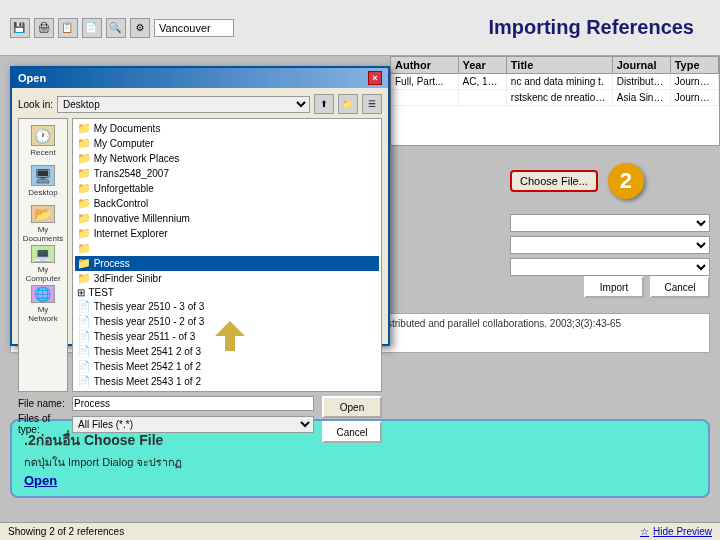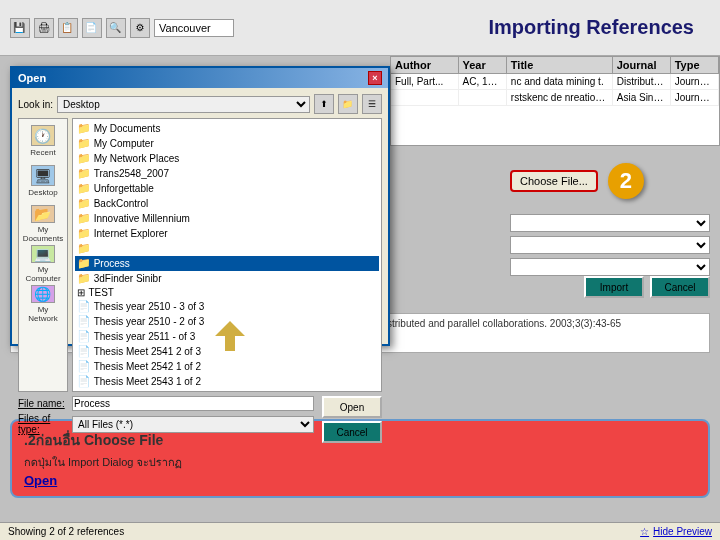--- a/index.html
+++ b/index.html
@@ -228,21 +228,20 @@
 
     .dialog-field {
       display: flex;
       align-items: center;
       gap: 4px;
       font-size: 10px;
     }
 
     .dialog-field label {
       width: 50px;
-      text-decoration: underline;
     }
 
     .dialog-field input, .dialog-field select {
       flex: 1;
       font-size: 10px;
       border: 1px solid #999;
       padding: 1px;
       width: 160px;
     }
 
@@ -250,21 +249,21 @@
       display: flex;
       flex-direction: column;
       gap: 3px;
       margin-left: 4px;
     }
 
     .dialog-btn {
       width: 60px;
       height: 22px;
       font-size: 10px;
-      background: #0f766e;
+      background: #ffffff;
       border: 2px outset #fff;
       cursor: pointer;
       text-align: center;
     }
 
     
     .choose-file-area {
       position: absolute;
       right: 10px;
       top: 100px;
@@ -312,21 +311,21 @@
       color: #333;
       height: 40px;
       overflow: hidden;
     }
 
     .instruction-box {
       position: absolute;
       bottom: 10px;
       left: 10px;
       width: 400px;
-      background: #ef4444;
+      background: #5eead4;
       border: 2px solid #6699cc;
       border-radius: 8px;
       padding: 8px 12px;
     }
 
     .instruction-title {
       font-size: 14px;
       font-weight: bold;
       color: #333;
       margin-bottom: 4px;

